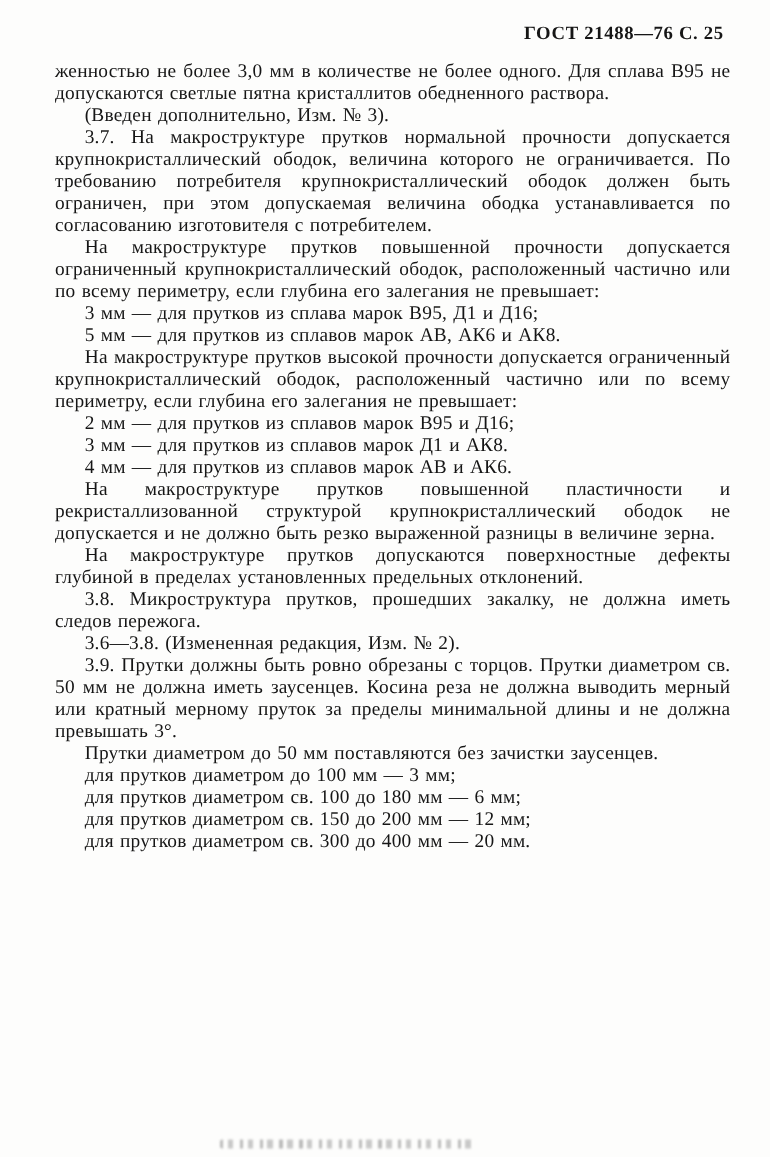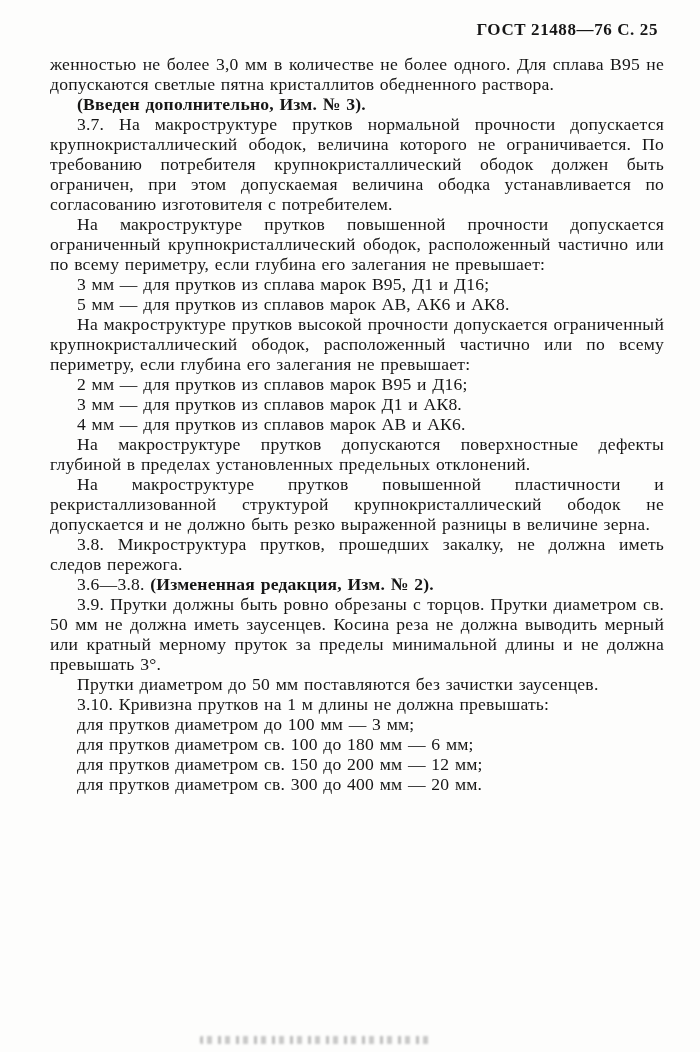--- a/index.html
+++ b/index.html
@@ -37,21 +37,21 @@
     text-align: justify;
   }
   .para {
     margin: 0;
     padding: 0;
   }
   .para.indent {
     text-indent: 27px;
   }
   .run.bold {
-    font-weight: bold;
+    font-weight: normal;
   }
   .scan-artifact {
     position: absolute;
     left: 200px;
     top: 1036px;
     width: 230px;
     height: 8px;
     opacity: 0.45;
     filter: blur(1px);
     background: repeating-linear-gradient(
@@ -76,27 +76,26 @@
       <p class="para"><span class="run">женностью не более 3,0 мм в количестве не более одного. Для сплава В95 не допускаются светлые пятна кристаллитов обедненного раствора.</span></p>
       <p class="para indent"><span class="run bold">(Введен дополнительно, Изм. № 3).</span></p>
       <p class="para indent"><span class="run">3.7. На макроструктуре прутков нормальной прочности допускается крупнокристаллический ободок, величина которого не ограничивается. По требованию потребителя крупнокристаллический ободок должен быть ограничен, при этом допускаемая величина ободка устанавливается по согласованию изготовителя с потребителем.</span></p>
       <p class="para indent"><span class="run">На макроструктуре прутков повышенной прочности допускается ограниченный крупнокристаллический ободок, расположенный частично или по всему периметру, если глубина его залегания не превышает:</span></p>
       <p class="para indent"><span class="run">3 мм — для прутков из сплава марок В95, Д1 и Д16;</span></p>
       <p class="para indent"><span class="run">5 мм — для прутков из сплавов марок АВ, АК6 и АК8.</span></p>
       <p class="para indent"><span class="run">На макроструктуре прутков высокой прочности допускается ограниченный крупнокристаллический ободок, расположенный частично или по всему периметру, если глубина его залегания не превышает:</span></p>
       <p class="para indent"><span class="run">2 мм — для прутков из сплавов марок В95 и Д16;</span></p>
       <p class="para indent"><span class="run">3 мм — для прутков из сплавов марок Д1 и АК8.</span></p>
       <p class="para indent"><span class="run">4 мм — для прутков из сплавов марок АВ и АК6.</span></p>
+      <p class="para indent"><span class="run">На макроструктуре прутков повышенной пластичности и рекристаллизованной структурой крупнокристаллический ободок не допускается и не должно быть резко выраженной разницы в величине зерна.</span></p>
       <p class="para indent"><span class="run">На макроструктуре прутков допускаются поверхностные дефекты глубиной в пределах установленных предельных отклонений.</span></p>
-      <p class="para indent"><span class="run">На макроструктуре прутков повышенной пластичности и рекристаллизованной структурой крупнокристаллический ободок не допускается и не должно быть резко выраженной разницы в величине зерна.</span></p>
       <p class="para indent"><span class="run">3.8. Микроструктура прутков, прошедших закалку, не должна иметь следов пережога.</span></p>
       <p class="para indent"><span class="run">3.6—3.8. </span><span class="run bold">(Измененная редакция, Изм. № 2).</span></p>
       <p class="para indent"><span class="run">3.9. Прутки должны быть ровно обрезаны с торцов. Прутки диаметром св. 50 мм не должна иметь заусенцев. Косина реза не должна выводить мерный или кратный мерному пруток за пределы минимальной длины и не должна превышать 3°.</span></p>
       <p class="para indent"><span class="run">Прутки диаметром до 50 мм поставляются без зачистки заусенцев.</span></p>
-      <p class="para indent"><span class="run">3.10. Кривизна прутков на 1 м длины не должна превышать:</span></p>
       <p class="para indent"><span class="run">для прутков диаметром до 100 мм — 3 мм;</span></p>
       <p class="para indent"><span class="run">для прутков диаметром св. 100 до 180 мм — 6 мм;</span></p>
       <p class="para indent"><span class="run">для прутков диаметром св. 150 до 200 мм — 12 мм;</span></p>
       <p class="para indent"><span class="run">для прутков диаметром св. 300 до 400 мм — 20 мм.</span></p>
     </div>
 
   <div class="scan-artifact"></div>
 </div>
 
 </body></html>

